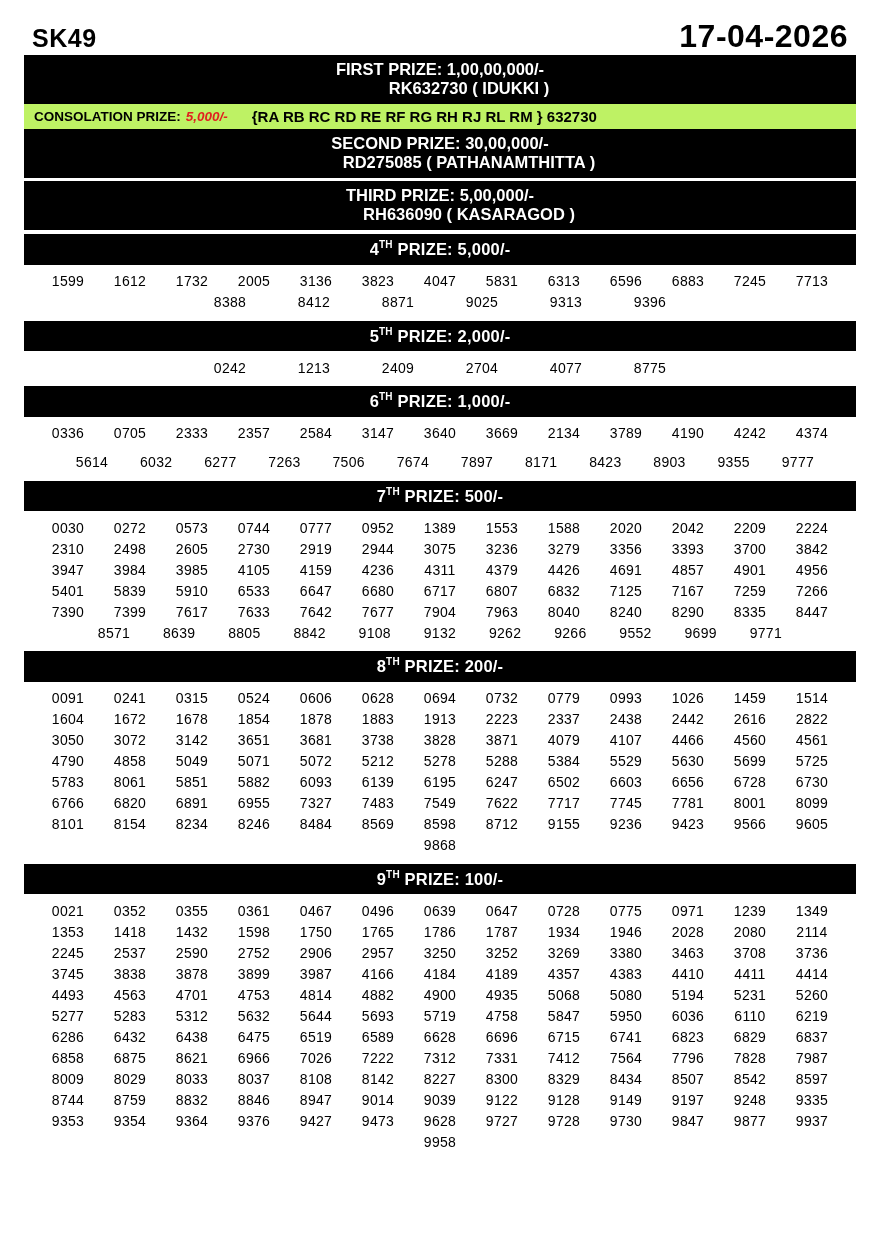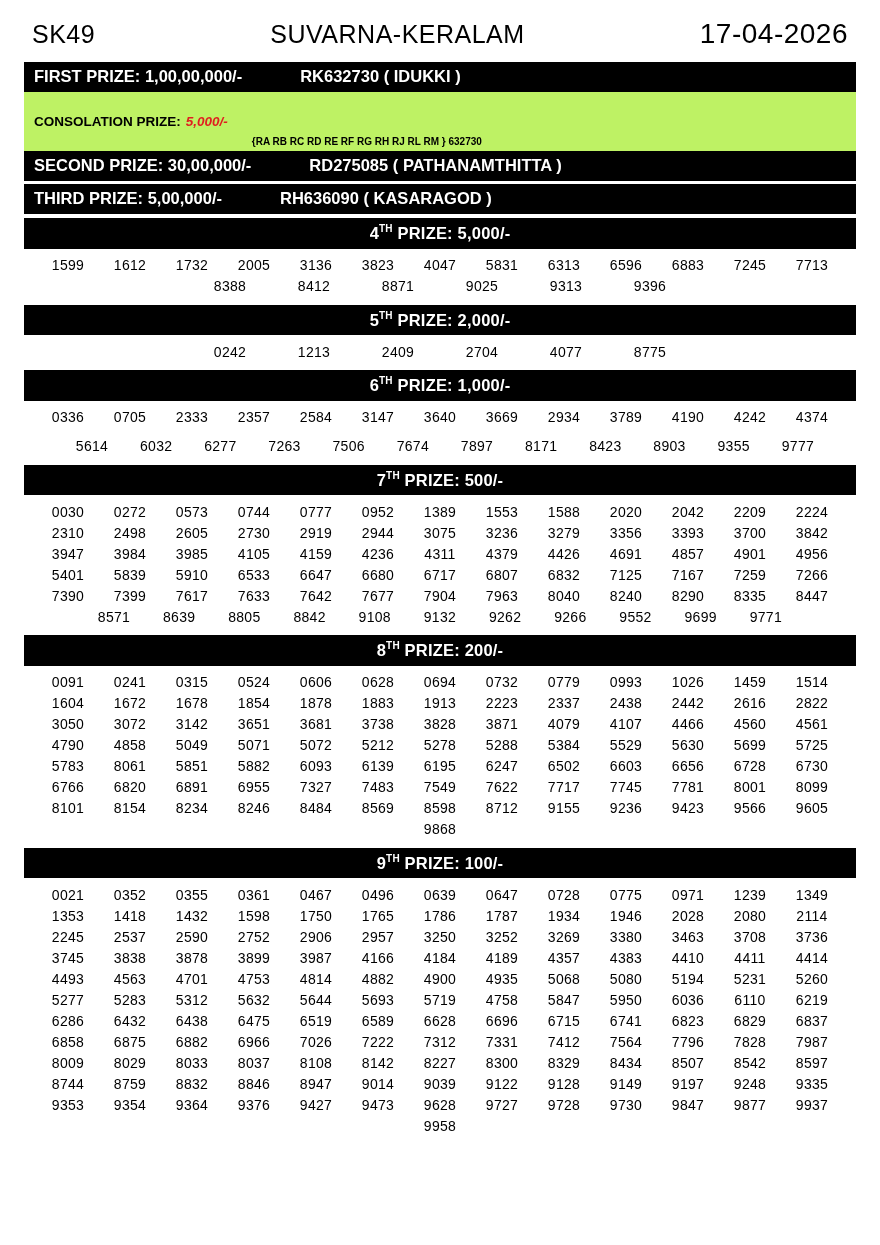--- a/index.html
+++ b/index.html
@@ -16,47 +16,48 @@
   .page {
     width: 880px;
     box-sizing: border-box;
     padding: 14px 24px 10px 24px;
   }
   
   .doc-header {
     display: flex;
     align-items: baseline;
     justify-content: space-between;
-    padding: 4px 8px 12px 8px;
-    font-weight: normal;
+    padding: 4px 8px 0 8px;
+    font-weight: bold;
   }
   .doc-header .code {
     font-size: 25px;
     letter-spacing: 0.5px;
   }
   .doc-header .title {
     font-size: 25px;
     letter-spacing: 0.5px;
     flex: 1;
     text-align: center;
   }
   .doc-header .date {
-    font-size: 28px;
+    font-size: 32px;
     letter-spacing: 0.5px;
   }
   
   .bar {
     background: #000000;
     color: #ffffff;
     font-weight: bold;
     font-size: 16.5px;
     padding: 5px 10px 6px 10px;
     display: flex;
     align-items: center;
     white-space: nowrap;
+    flex-direction: column;
   }
   .bar .lbl { }
   .bar .val {
     padding-left: 58px;
   }
   .bar.center {
     display: block;
     text-align: center;
     letter-spacing: 0.2px;
   }
@@ -70,22 +71,21 @@
     font-weight: bold;
     font-size: 13.5px;
     padding: 4px 10px 4px 10px;
     display: flex;
     align-items: center;
     white-space: nowrap;
   }
   .consolation .amt { color: #e02020; }
   .consolation .series {
     padding-left: 24px;
-    font-size: 10px;
-    margin-top: 40px;
+    font-size: 15px;
   }
   .gap { height: 4px; }
   .gap-sm { height: 3px; }
   
   .nums {
     font-size: 14px;
     font-weight: normal;
     letter-spacing: 0.3px;
     padding: 6px 6px 8px 6px;
   }
@@ -105,21 +105,20 @@
     min-width: 56px;
   }
 </style>
 </head>
 <body>
 
 <div class="page">
 
   <div class="doc-header">
     <div class="code">SK49</div>
-    <div class="title">SUVARNA-KERALAM</div>
     <div class="date">17-04-2026</div>
   </div>
 
   <div class="bar">
     <span class="lbl">FIRST PRIZE: 1,00,00,000/-</span>
     <span class="val">RK632730 ( IDUKKI )</span>
   </div>
 
   <div class="consolation">
     <span>CONSOLATION PRIZE:</span>
@@ -190,21 +189,21 @@
   <div class="nums">
     <div class="row">
       <span class="cell">0336</span>
       <span class="cell">0705</span>
       <span class="cell">2333</span>
       <span class="cell">2357</span>
       <span class="cell">2584</span>
       <span class="cell">3147</span>
       <span class="cell">3640</span>
       <span class="cell">3669</span>
-      <span class="cell">2934</span>
+      <span class="cell">2134</span>
       <span class="cell">3789</span>
       <span class="cell">4190</span>
       <span class="cell">4242</span>
       <span class="cell">4374</span>
     </div>
     <div class="row" style="padding-left:34px;padding-right:24px;margin-top:8px;">
       <span class="cell">5614</span>
       <span class="cell">6032</span>
       <span class="cell">6277</span>
       <span class="cell">7263</span>
@@ -532,21 +531,21 @@
       <span class="cell">6696</span>
       <span class="cell">6715</span>
       <span class="cell">6741</span>
       <span class="cell">6823</span>
       <span class="cell">6829</span>
       <span class="cell">6837</span>
     </div>
     <div class="row">
       <span class="cell">6858</span>
       <span class="cell">6875</span>
-      <span class="cell">6882</span>
+      <span class="cell">8621</span>
       <span class="cell">6966</span>
       <span class="cell">7026</span>
       <span class="cell">7222</span>
       <span class="cell">7312</span>
       <span class="cell">7331</span>
       <span class="cell">7412</span>
       <span class="cell">7564</span>
       <span class="cell">7796</span>
       <span class="cell">7828</span>
       <span class="cell">7987</span>

